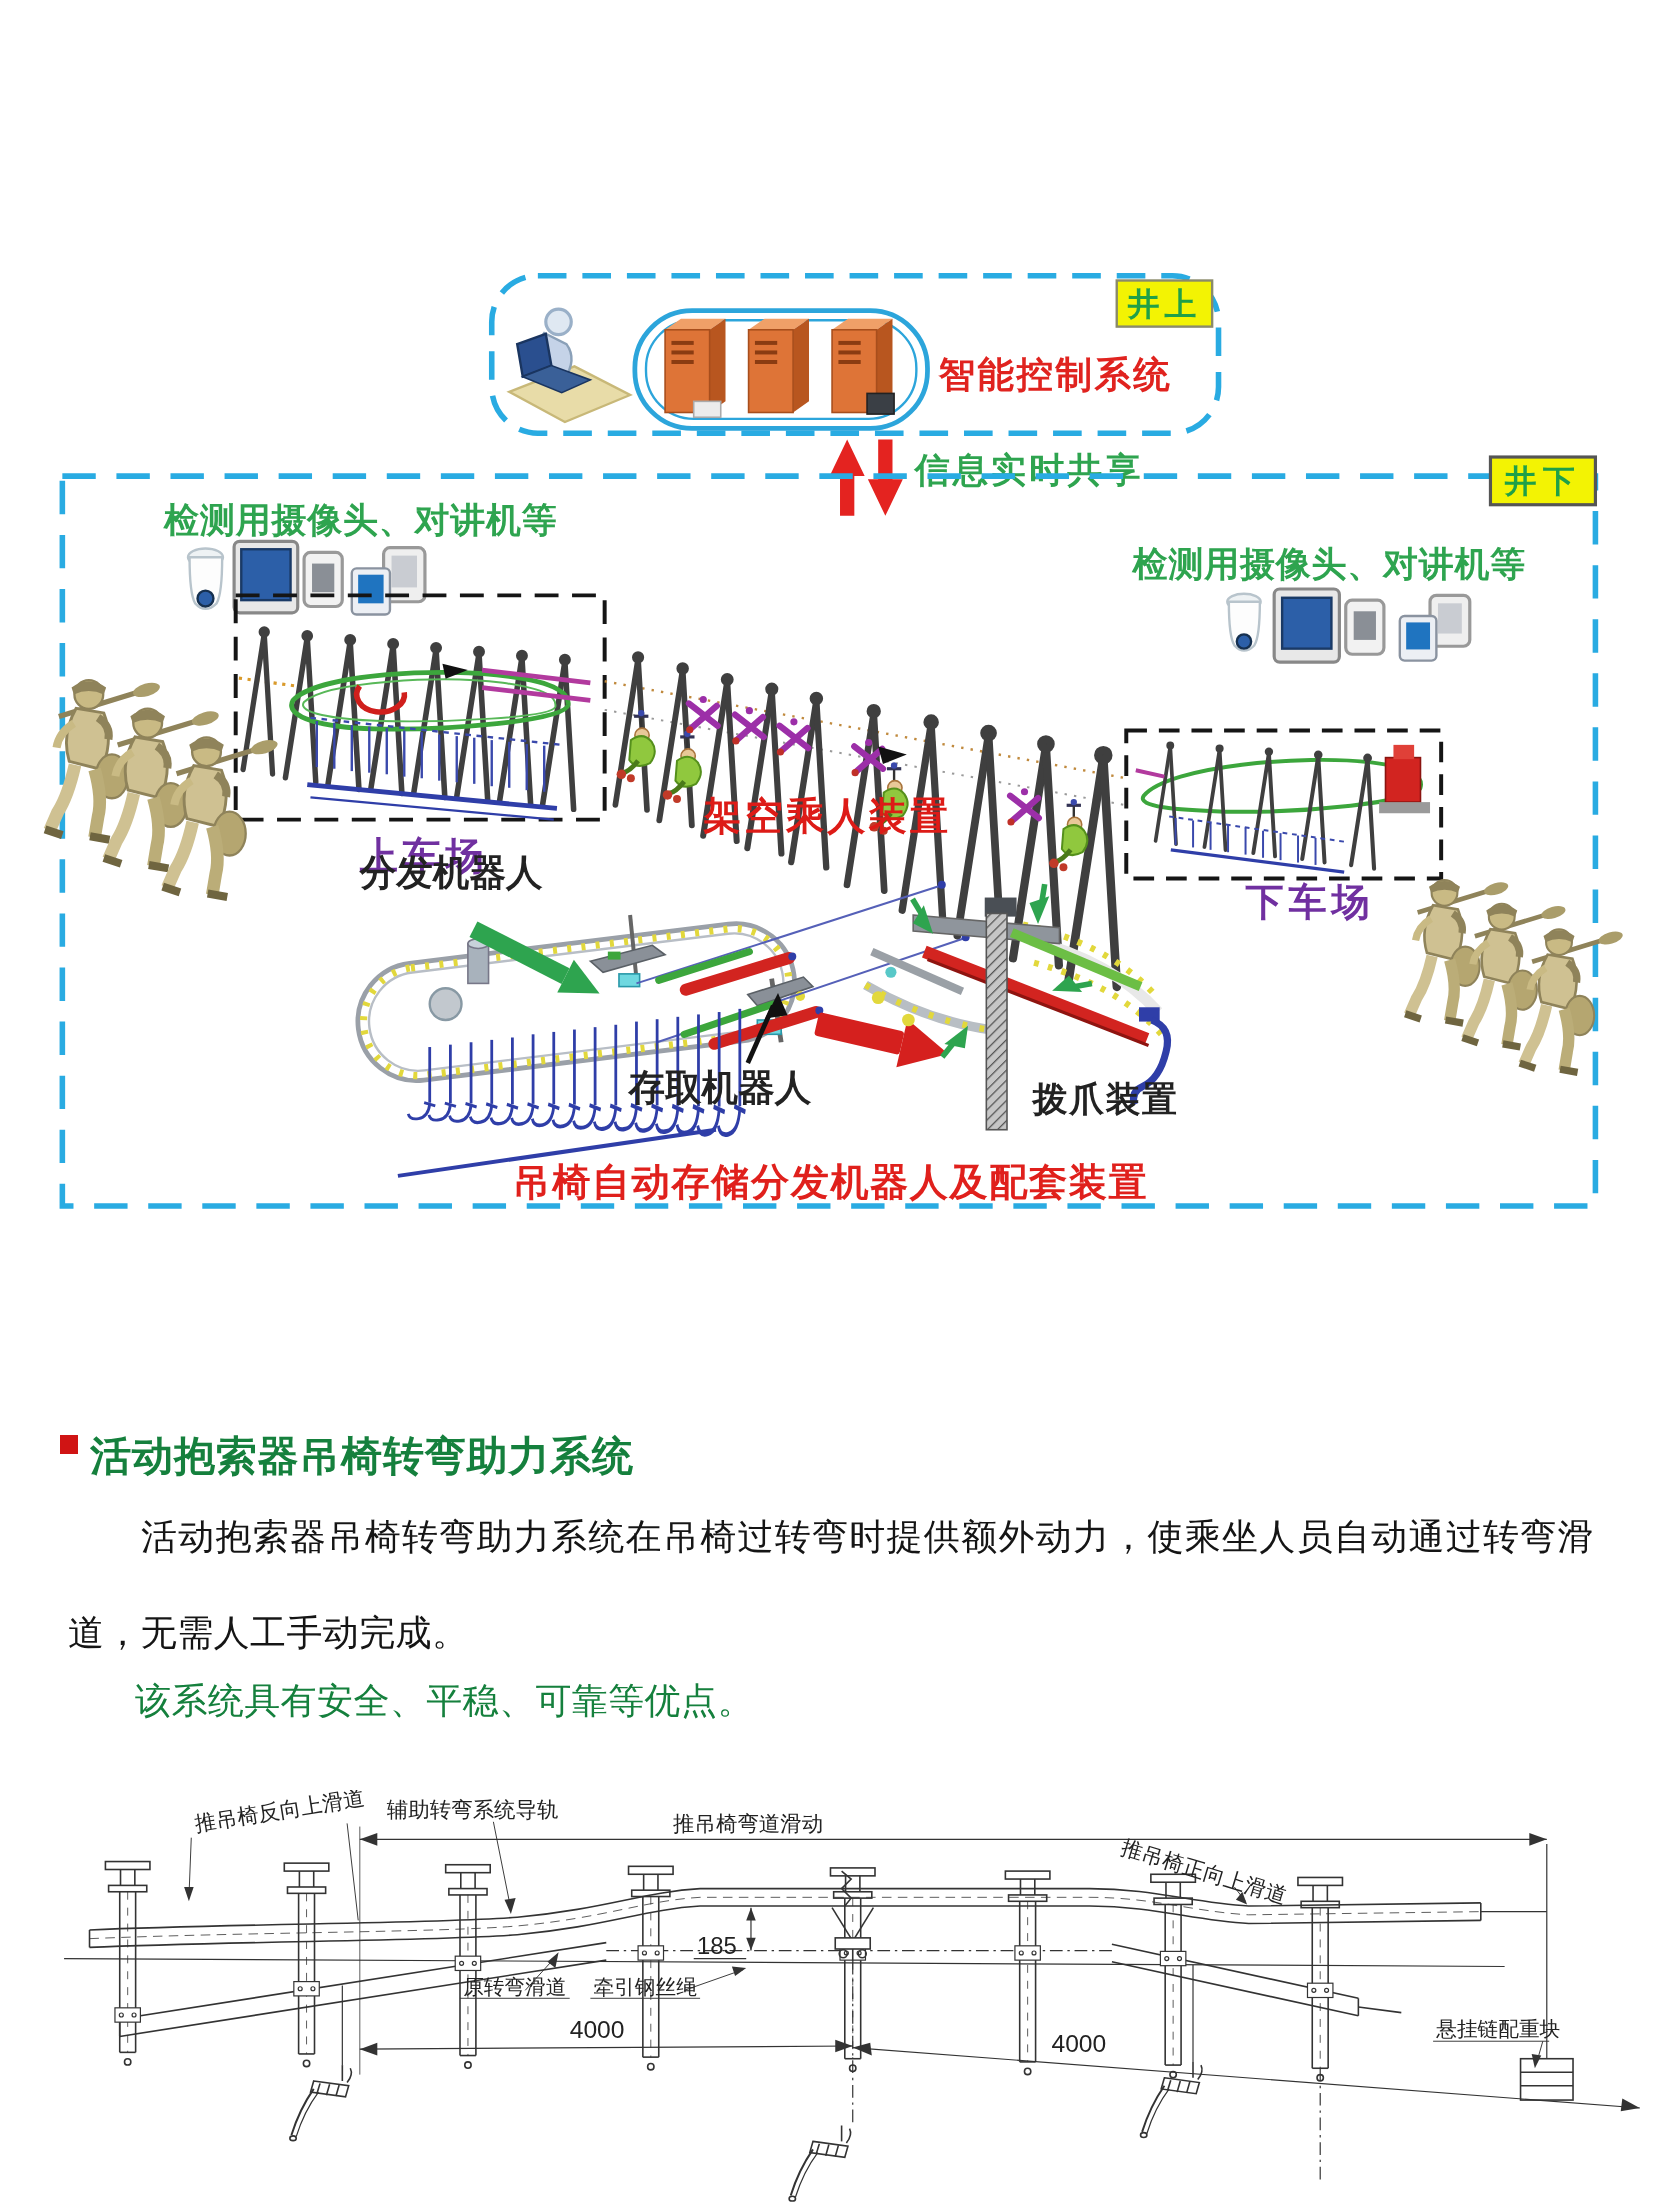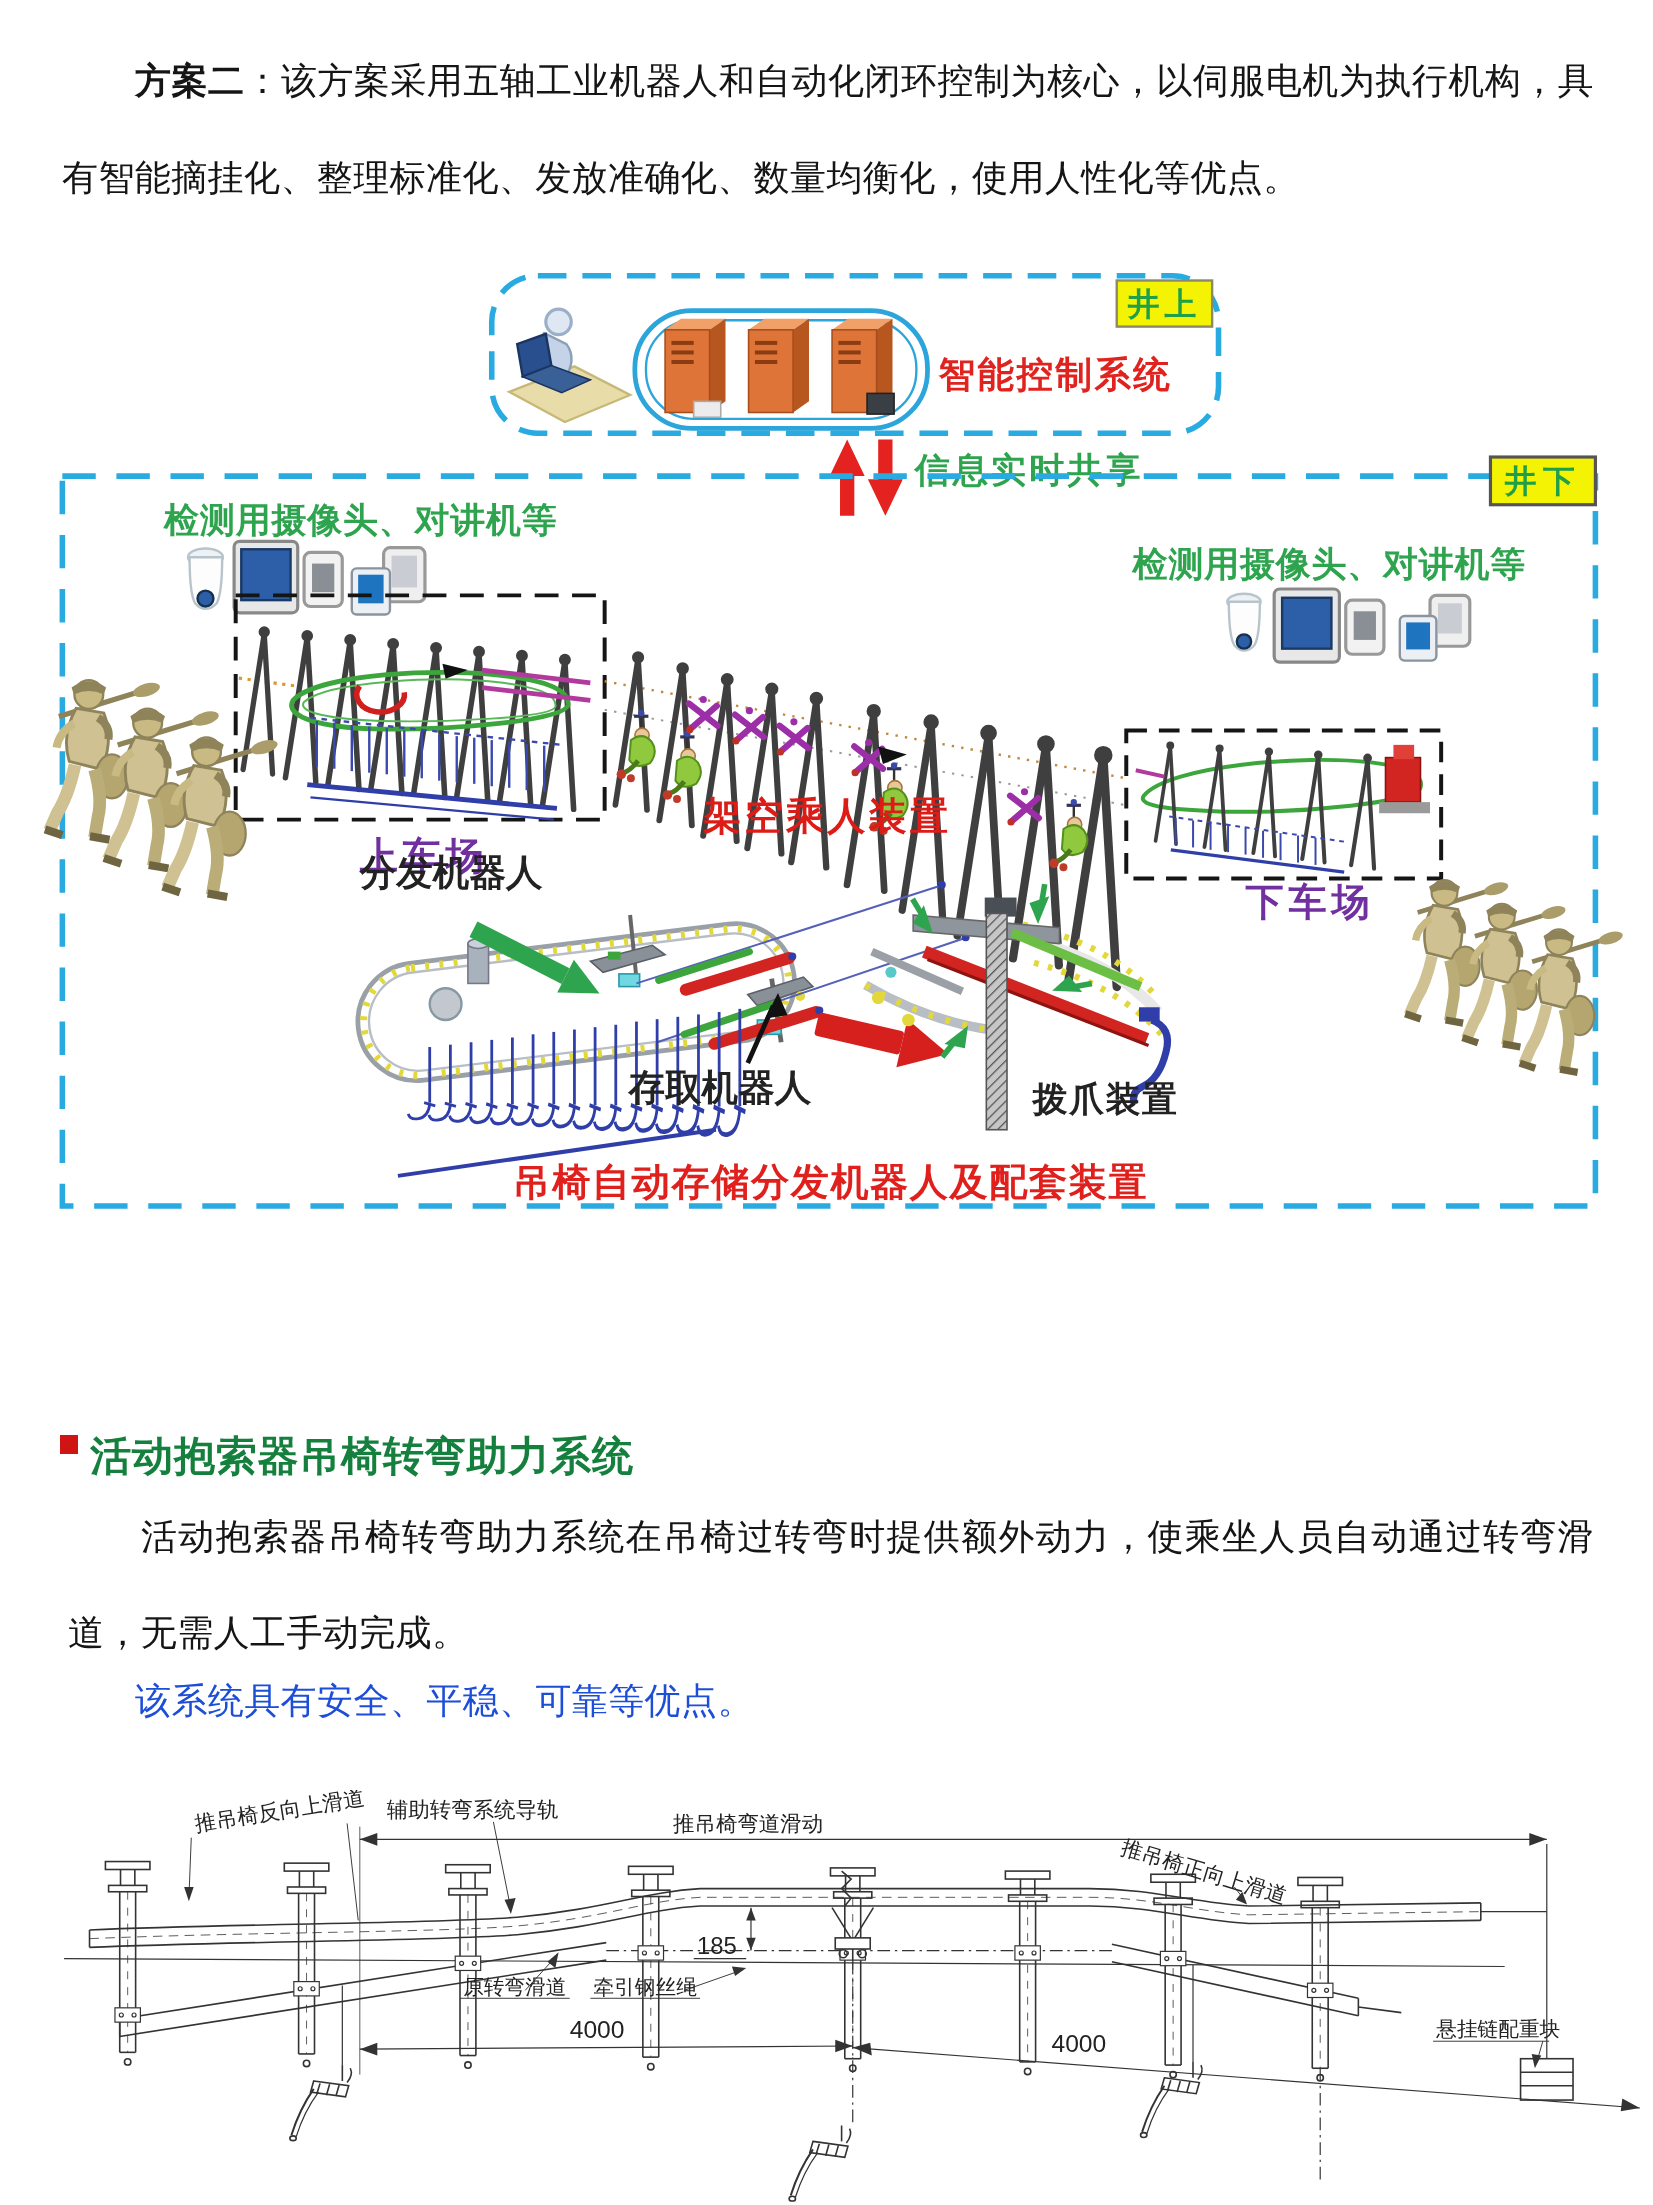--- a/index.html
+++ b/index.html
@@ -6,31 +6,30 @@
   .page{position:relative;width:1653px;height:2205px;background:#ffffff;overflow:hidden;
         font-family:"Liberation Sans","DejaVu Sans",sans-serif;}
   .intro{position:absolute;left:62px;right:59px;top:32px;font-size:36px;line-height:97px;
          text-align:justify;color:#151515;letter-spacing:0.4px;text-indent:73px;}
   .intro .lead{font-weight:bold;}
   .sec-head{position:absolute;left:60px;top:1429px;display:flex;align-items:flex-start;
             color:#15803d;font-size:41px;font-weight:bold;letter-spacing:0.8px;}
   .sec-head .bullet{width:18.3px;height:18.3px;background:#D01414;margin-right:12px;margin-top:6.4px;}
   .para1{position:absolute;left:68px;right:59px;top:1489px;font-size:36px;line-height:96px;
          text-align:justify;color:#151515;text-indent:73px;letter-spacing:0.4px;}
-  .para2{position:absolute;left:62px;right:59px;top:1677px;font-size:36px;color:#1d4ed8;
+  .para2{position:absolute;left:62px;right:59px;top:1677px;font-size:36px;color:#15803d;
          text-indent:73px;letter-spacing:0.4px;}
   svg{position:absolute;left:0;}
   svg text{font-family:"Liberation Sans","DejaVu Sans",sans-serif;}
 </style>
 </head>
 <body>
 
 <div class="page">
 
-  <div class="intro"><span class="lead">方案二</span><span>：该方案采用五轴工业机器人和自动化闭环控制为核心，以伺服电机为执行机构，具有智能摘挂化、整理标准化、发放准确化、数量均衡化，使用人性化等优点。</span></div>
 
   <svg style="top:263px" width="1653" height="986" viewBox="0 330 2078 1240">
     <defs>
       <pattern id="hatch" width="9" height="9" patternTransform="rotate(45)" patternUnits="userSpaceOnUse">
         <rect width="9" height="9" fill="#C6C6C6"></rect>
           <line x1="0" y1="0" x2="0" y2="9" stroke="#555" stroke-width="3.2"></line>
       </pattern>
       <g id="pole" stroke="#3F3F3F" stroke-width="7" stroke-linecap="round">
         <line x1="2" y1="0" x2="-26" y2="180"></line>
           <line x1="2" y1="0" x2="13" y2="186"></line>

